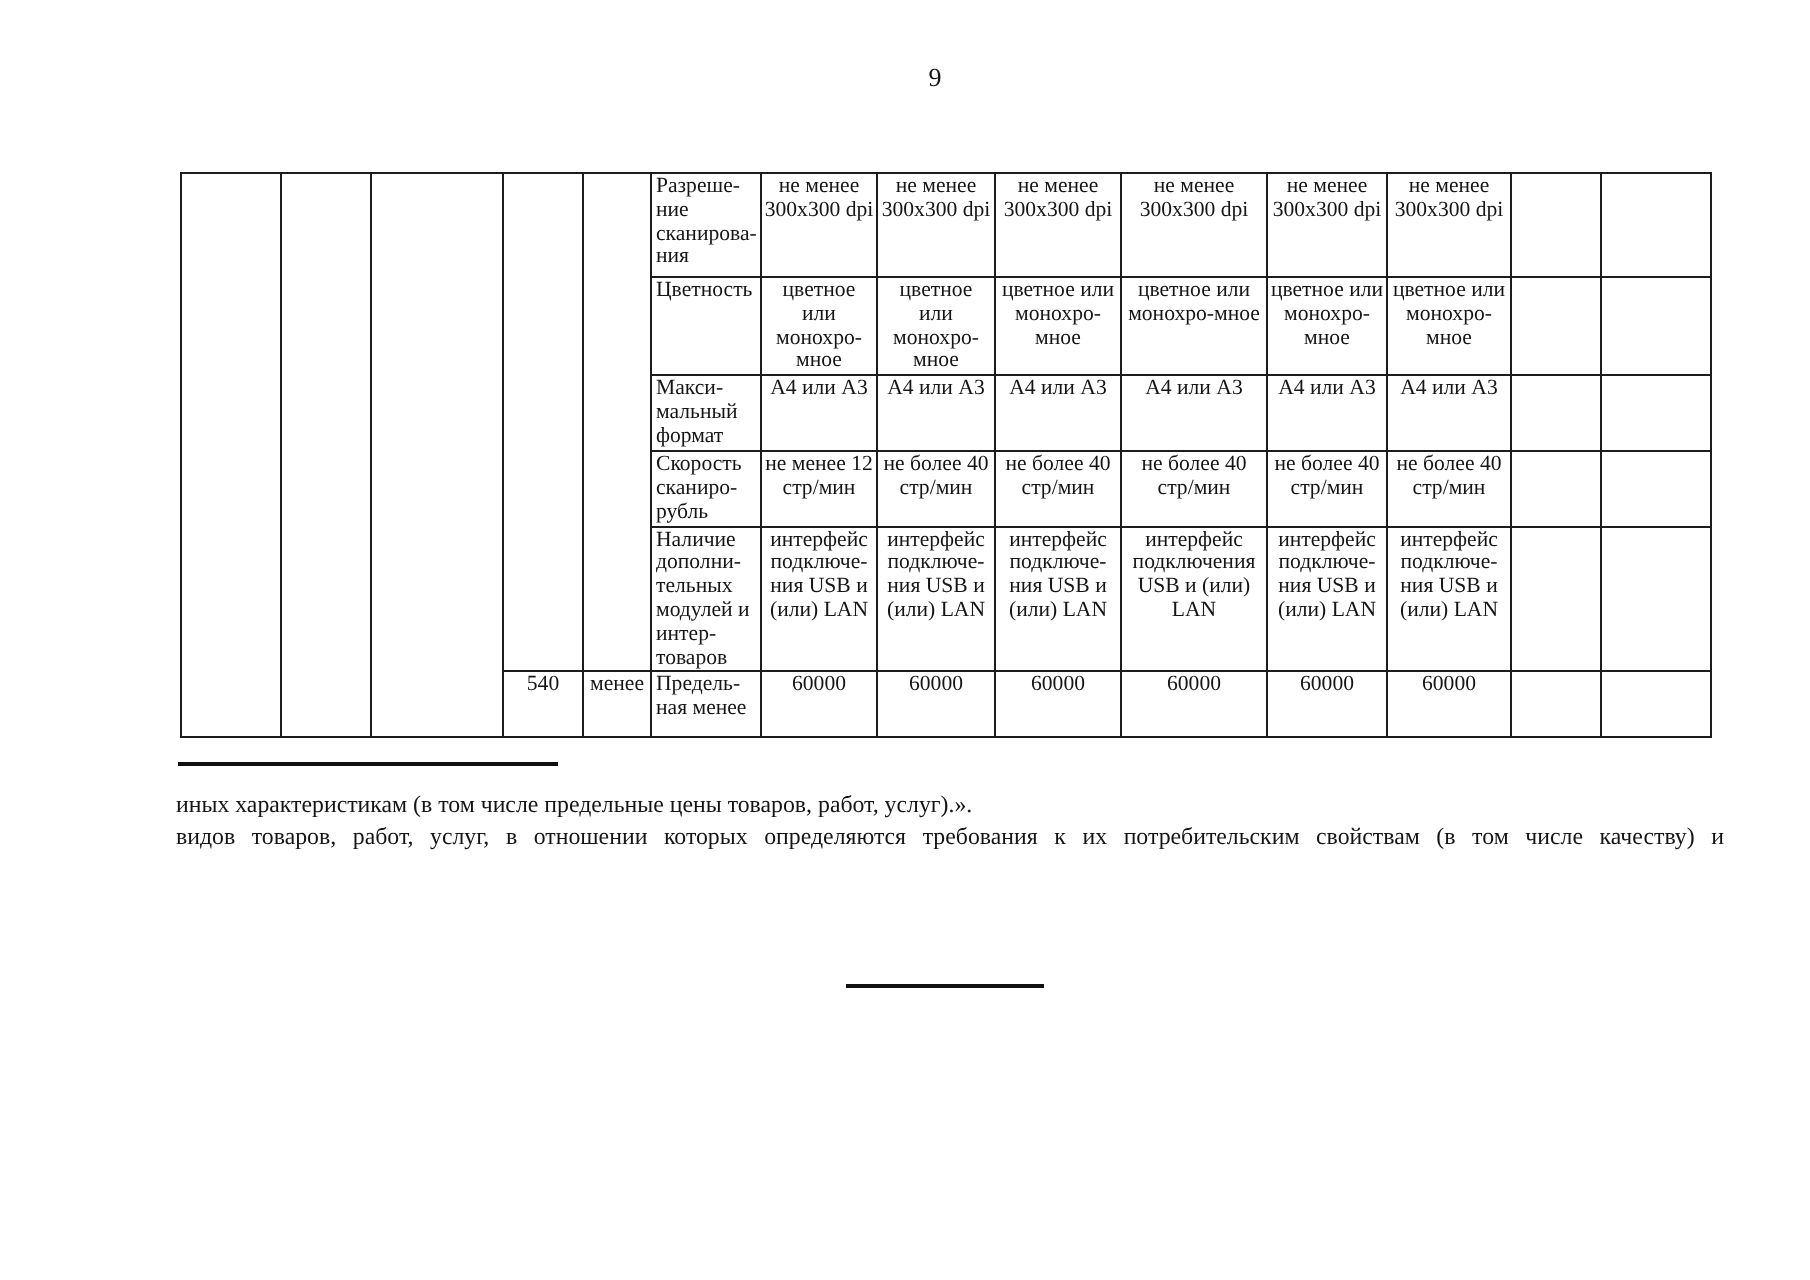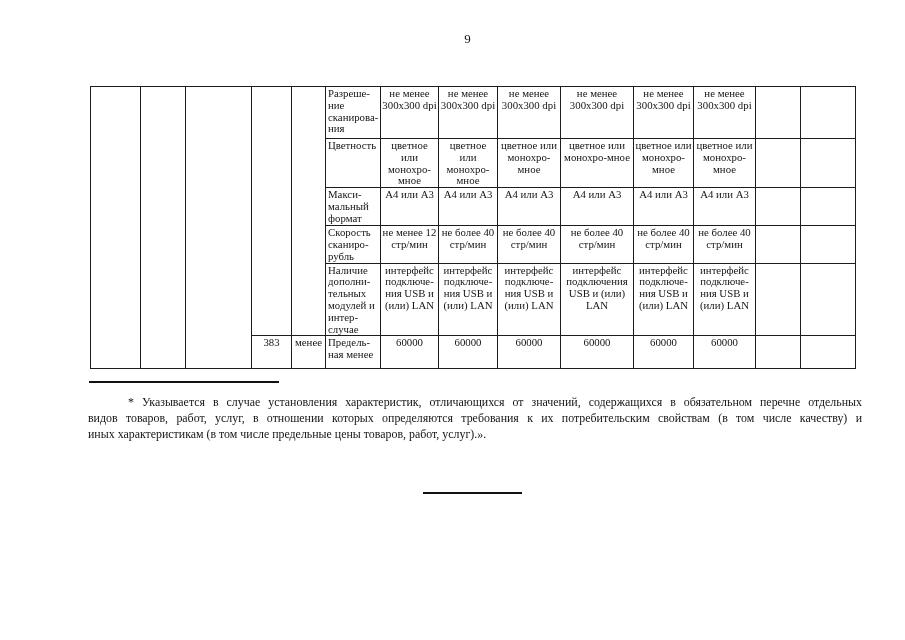--- a/index.html
+++ b/index.html
@@ -165,21 +165,21 @@
 стр/мин</td>
         <td></td>
         <td></td>
       </tr>
       <tr class="r5">
         <td class="label-cell">Наличие
 дополни-
 тельных
 модулей и
 интер-
-случае</td>
+товаров</td>
         <td>интерфейс
 подключе-
 ния USB и
 (или) LAN</td>
         <td>интерфейс
 подключе-
 ния USB и
 (или) LAN</td>
         <td>интерфейс
 подключе-
@@ -194,39 +194,38 @@
 ния USB и
 (или) LAN</td>
         <td>интерфейс
 подключе-
 ния USB и
 (или) LAN</td>
         <td></td>
         <td></td>
       </tr>
       <tr class="r6">
-        <td>383</td>
+        <td>540</td>
         <td>менее</td>
         <td class="label-cell">Предель-
 ная менее</td>
         <td>60000</td>
         <td>60000</td>
         <td>60000</td>
         <td>60000</td>
         <td>60000</td>
         <td>60000</td>
         <td></td>
         <td></td>
       </tr>
     </tbody>
   </table>
 
   <div class="footnote-separator"></div>
 
   <div class="footnote">
-    <div class="fn-line first">* Указывается в случае установления характеристик, отличающихся от значений, содержащихся в обязательном перечне отдельных</div>
+    <div class="fn-line last">иных характеристикам (в том числе предельные цены товаров, работ, услуг).».</div>
     <div class="fn-line">видов товаров, работ, услуг, в отношении которых определяются требования к их потребительским свойствам (в том числе качеству) и</div>
-    <div class="fn-line last">иных характеристикам (в том числе предельные цены товаров, работ, услуг).».</div>
   </div>
 
   <div class="section-separator"></div>
 
 </div>
 
 </body></html>

